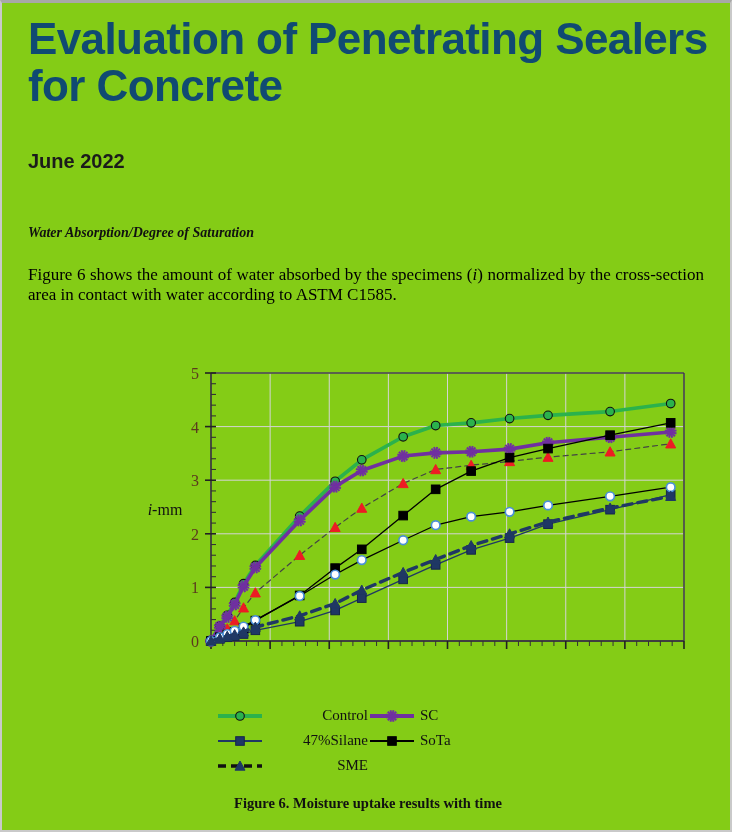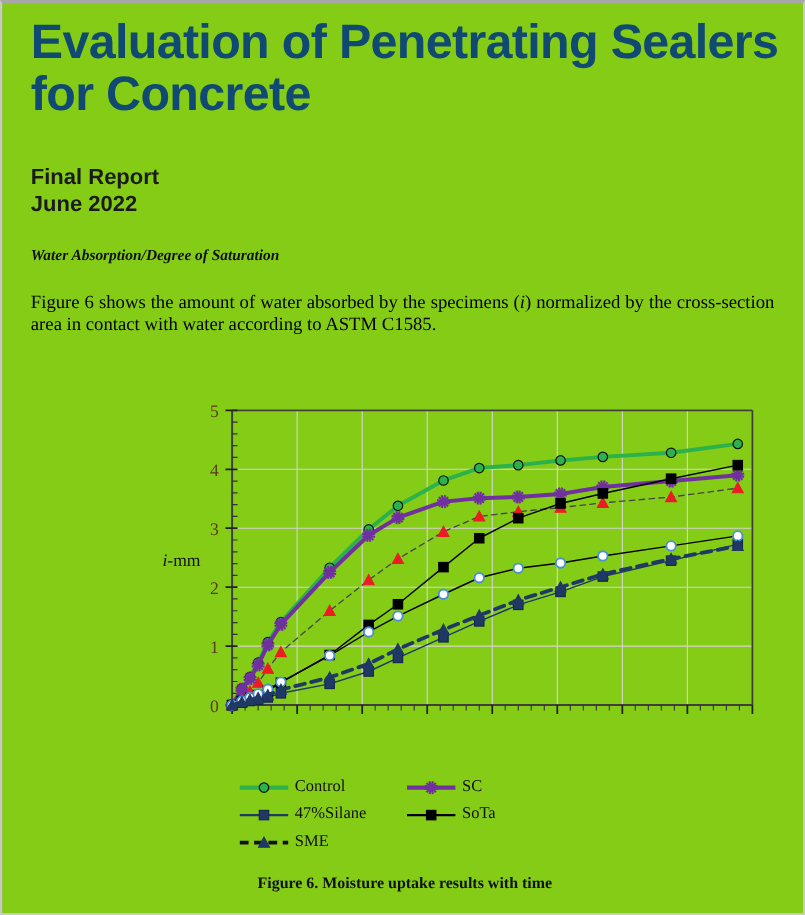--- a/index.html
+++ b/index.html
@@ -60,35 +60,34 @@
     font-weight:bold; font-size:14.5px; color:#111;
   }
 
   
   #legend {
     position:absolute; left:214px; top:348px; width:500px;
     font-family:"Liberation Serif", serif; font-size:15px; color:#111;
   }
   .leg-row { display:flex; height:25px; align-items:center; }
   .leg-item { display:flex; align-items:center; }
-  .leg-item.c1 { width:152px; }
+  .leg-item.c1 { width:152px;justify-content:space-between; }
   .leg-item.c2 { width:152px; }
   .leg-item.c3 { width:150px; }
   .leg-key { width:48px; height:16px; position:relative; margin-right:4px; flex:0 0 48px; }
   .leg-label { white-space:nowrap; }
 </style>
 </head>
 <body>
 
 <div id="page">
 
   <div class="title">Evaluation of Penetrating Sealers for Concrete</div>
 
   <div class="subtitle">
-    <div>Final Report</div>
     <div>June 2022</div>
   </div>
 
   <div class="section-head">Water Absorption/Degree of Saturation</div>
 
   <div class="body-par"><span>Figure 6 shows the amount of water absorbed by the specimens (</span><i>i</i><span>) normalized by the cross-section area in contact with water according to ASTM C1585.</span></div>
 
   <div id="figure">
     <svg id="chart-svg" width="732" height="300" viewBox="0 0 732 300">
         <g>

